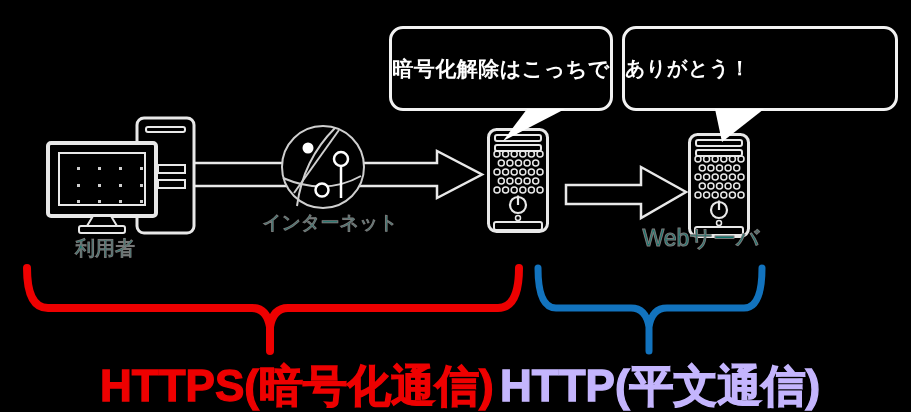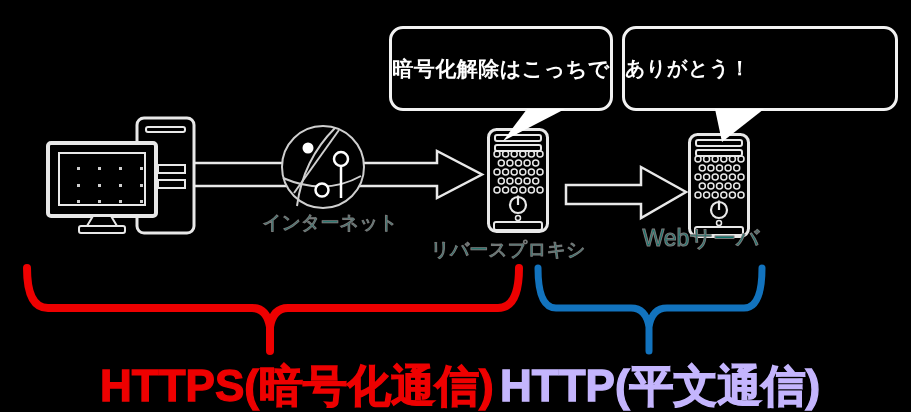--- a/index.html
+++ b/index.html
@@ -139,20 +139,20 @@
     <use href="#srv" xlink:href="#srv" transform="translate(688,133)"></use>
 
     <polygon points="527,109 565,109 503,141" fill="#fff"></polygon>
     <polygon points="715,109 764,109 722,142" fill="#fff"></polygon>
 
     <path d="M27,268 Q27,308 48,308 L252,308 Q267,308 270,327 L270,351 M270,327 Q273,308 288,308 L498,308 Q519,308 519,268" fill="none" stroke="#ee0000" stroke-width="8" stroke-linecap="round"></path>
 
     <path d="M538,268 Q538,308 556,308 L631,308 Q646,308 649,327 L649,351 M649,327 Q652,308 667,308 L744,308 Q762,308 762,268" fill="none" stroke="#1273be" stroke-width="7" stroke-linecap="round"></path>
   </svg>
 
+  <div class="ghost lbl-user">利用者</div>
   <div class="ghost lbl-internet">インターネット</div>
-  <div class="ghost lbl-proxy">リバースプロキシ</div>
   <div class="ghost lbl-web">Webサーバ</div>
 
   <div class="span-label lbl-https">HTTPS(暗号化通信)</div>
   <div class="span-label lbl-http">HTTP(平文通信)</div>
 
 </div>
 
 </body></html>

